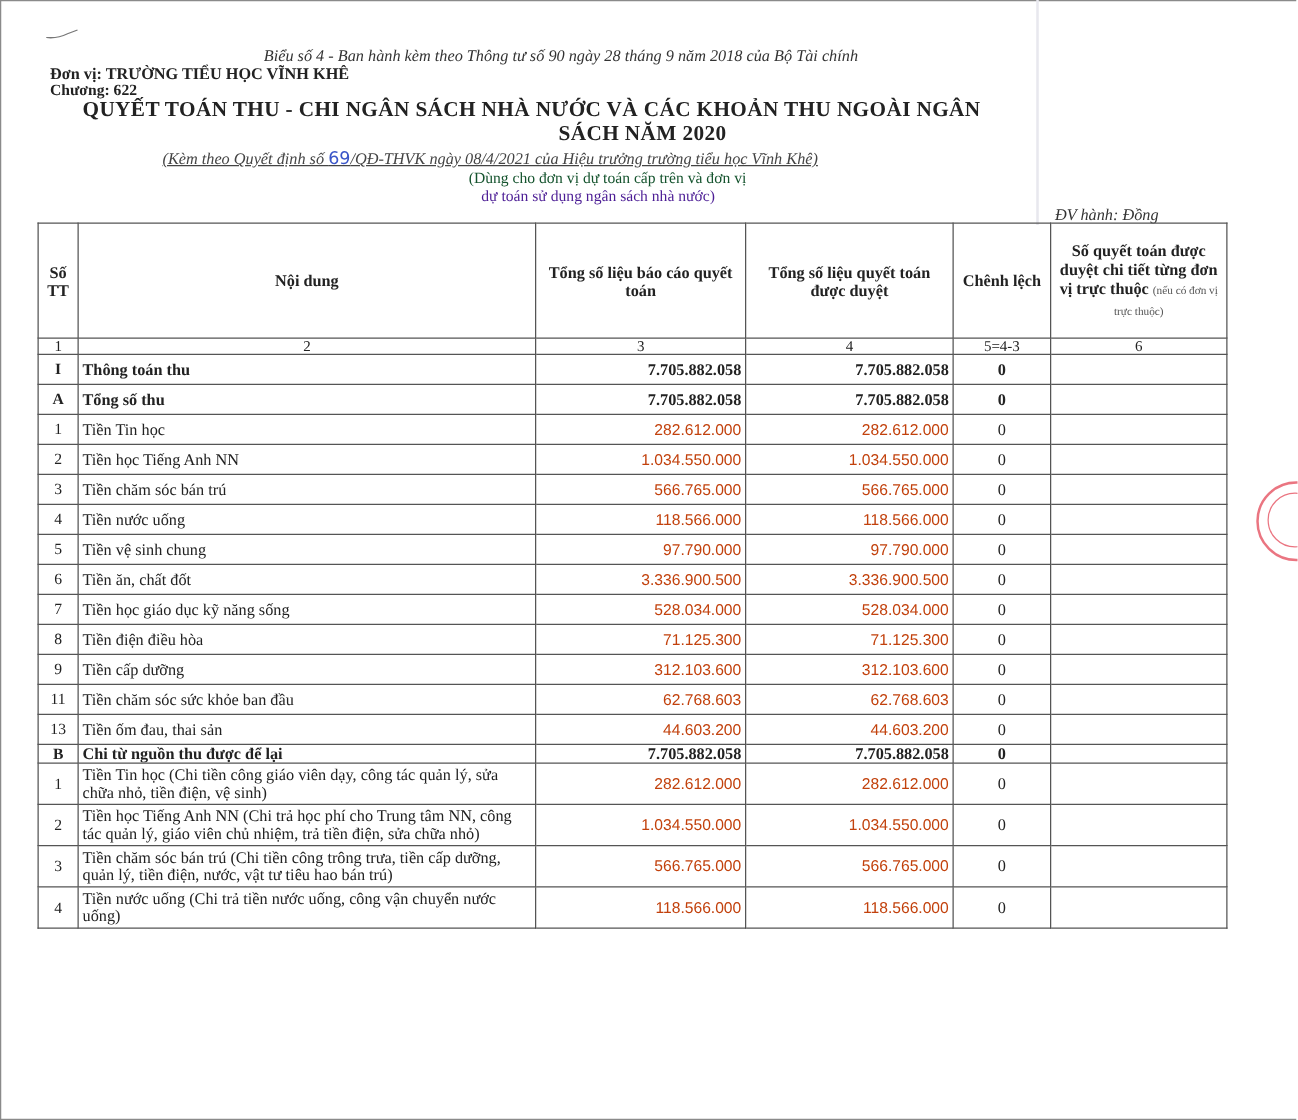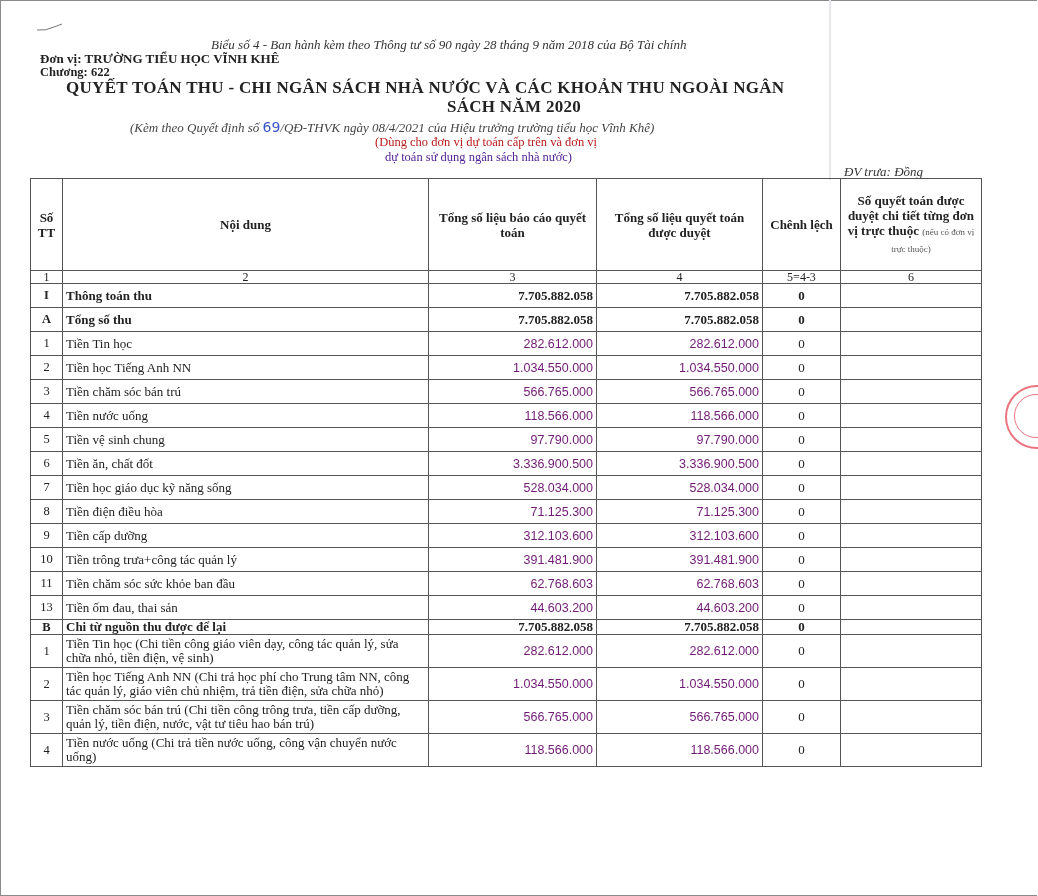--- a/index.html
+++ b/index.html
@@ -14,40 +14,40 @@
     border:1px solid #8a8a8a; border-right:none;
   }
   .fold-line { position:absolute; left:829px; top:0; width:2px; height:180px; background:#e8e8ee; }
   .mark { position:absolute; left:36px; top:22px; width:30px; height:10px; }
   .hdr { position:absolute; white-space:nowrap; }
   .h-form { left:163px; top:37px; font-size:13px; font-style:italic; color:#333;margin-left:48px; }
   .h-unit { left:40px; top:51px; font-size:13px; font-weight:bold; }
   .h-chuong { left:40px; top:65px; font-size:12.5px; font-weight:bold;text-align:center; }
   .h-title1 { left:66px; top:78px; font-size:17px; font-weight:bold; letter-spacing:0.3px;text-align:center; }
   .h-title2 { left:0; width:1000px; text-align:center; top:97px; font-size:17px; font-weight:bold; letter-spacing:0.3px; padding-left:28px; box-sizing:border-box; }
-  .h-decision { left:130px; top:119px; font-size:13px; font-style:italic; color:#444; }
+  .h-decision { left:130px; top:119px; font-size:13px; font-style:italic; color:#444;text-decoration:underline; }
   .h-decision .handnum { color:#3a55c8; font-family:"DejaVu Sans", sans-serif; font-style:normal; font-size:14px; }
-  .h-note1 { left:375px; top:135px; font-size:12.5px; color:#b91c1c; }
+  .h-note1 { left:375px; top:135px; font-size:12.5px; color:#14532d; }
   .h-note2 { left:385px; top:150px; font-size:12.5px; color:#4c1d95; }
   .h-dvt { left:844px; top:164px; font-size:13px; font-style:italic; color:#333; }
 
   table.qt {
     position:absolute; left:30px; top:178px;
     border-collapse:collapse; table-layout:fixed;
     width:951px;
   }
   table.qt td, table.qt th {
     border:1.3px solid #555;
     padding:0 3px;
     overflow:hidden;
   }
   table.qt th { font-weight:bold; font-size:13px; text-align:center; line-height:15px; }
   .c-tt { text-align:center; font-size:12.5px; }
   .c-name { text-align:left; font-size:13px; }
-  .c-num { text-align:right; font-family:"Liberation Sans", sans-serif; font-size:12.5px; color:#701a75; }
+  .c-num { text-align:right; font-family:"Liberation Sans", sans-serif; font-size:12.5px; color:#c2410c; }
   .c-diff { text-align:center; font-size:13px; }
   .bold td { font-weight:bold; }
   .bold .c-num { font-family:"Liberation Serif", serif; font-size:13px; color:#222;margin-left:36px; }
   .idx td { text-align:center; font-size:12px; height:12px; line-height:12px; }
   .small-note { font-weight:normal; font-size:9px; color:#555; }
   .r1 td { height:23px; }
   .rB td { height:14px; line-height:14px; }
   .multi .c-name { line-height:14px; font-size:13px; padding-top:2px; padding-bottom:2px; }
 
   .stamp {
@@ -69,21 +69,21 @@
   </svg>
 
 <div class="hdr h-form">Biểu số 4 - Ban hành kèm theo Thông tư số 90 ngày 28 tháng 9 năm 2018 của Bộ Tài chính</div>
 <div class="hdr h-unit">Đơn vị: TRƯỜNG TIỂU HỌC VĨNH KHÊ</div>
 <div class="hdr h-chuong">Chương: 622</div>
 <div class="hdr h-title1">QUYẾT TOÁN THU - CHI NGÂN SÁCH NHÀ NƯỚC VÀ CÁC KHOẢN THU NGOÀI NGÂN</div>
 <div class="hdr h-title2">SÁCH NĂM 2020</div>
 <div class="hdr h-decision"><span>(Kèm theo Quyết định số </span><span class="handnum">69</span><span>/QĐ-THVK ngày 08/4/2021 của Hiệu trưởng trường tiểu học Vĩnh Khê)</span></div>
 <div class="hdr h-note1">(Dùng cho đơn vị dự toán cấp trên và đơn vị</div>
 <div class="hdr h-note2">dự toán sử dụng ngân sách nhà nước)</div>
-<div class="hdr h-dvt">ĐV trưa: Đồng</div>
+<div class="hdr h-dvt">ĐV hành: Đồng</div>
 
 <table class="qt">
   <colgroup>
     <col style="width:32px">
       <col style="width:366px">
       <col style="width:168px">
       <col style="width:166px">
       <col style="width:78px">
       <col style="width:141px">
   </colgroup>
@@ -188,28 +188,20 @@
       </tr>
       <tr class="r1">
         <td class="c-tt">9</td>
         <td class="c-name">Tiền cấp dưỡng</td>
         <td class="c-num">312.103.600</td>
         <td class="c-num">312.103.600</td>
         <td class="c-diff">0</td>
         <td class="c-diff"></td>
       </tr>
       <tr class="r1">
-        <td class="c-tt">10</td>
-        <td class="c-name">Tiền trông trưa+công tác quản lý</td>
-        <td class="c-num">391.481.900</td>
-        <td class="c-num">391.481.900</td>
-        <td class="c-diff">0</td>
-        <td class="c-diff"></td>
-      </tr>
-      <tr class="r1">
         <td class="c-tt">11</td>
         <td class="c-name">Tiền chăm sóc sức khỏe ban đầu</td>
         <td class="c-num">62.768.603</td>
         <td class="c-num">62.768.603</td>
         <td class="c-diff">0</td>
         <td class="c-diff"></td>
       </tr>
       <tr class="r1">
         <td class="c-tt">13</td>
         <td class="c-name">Tiền ốm đau, thai sản</td>

